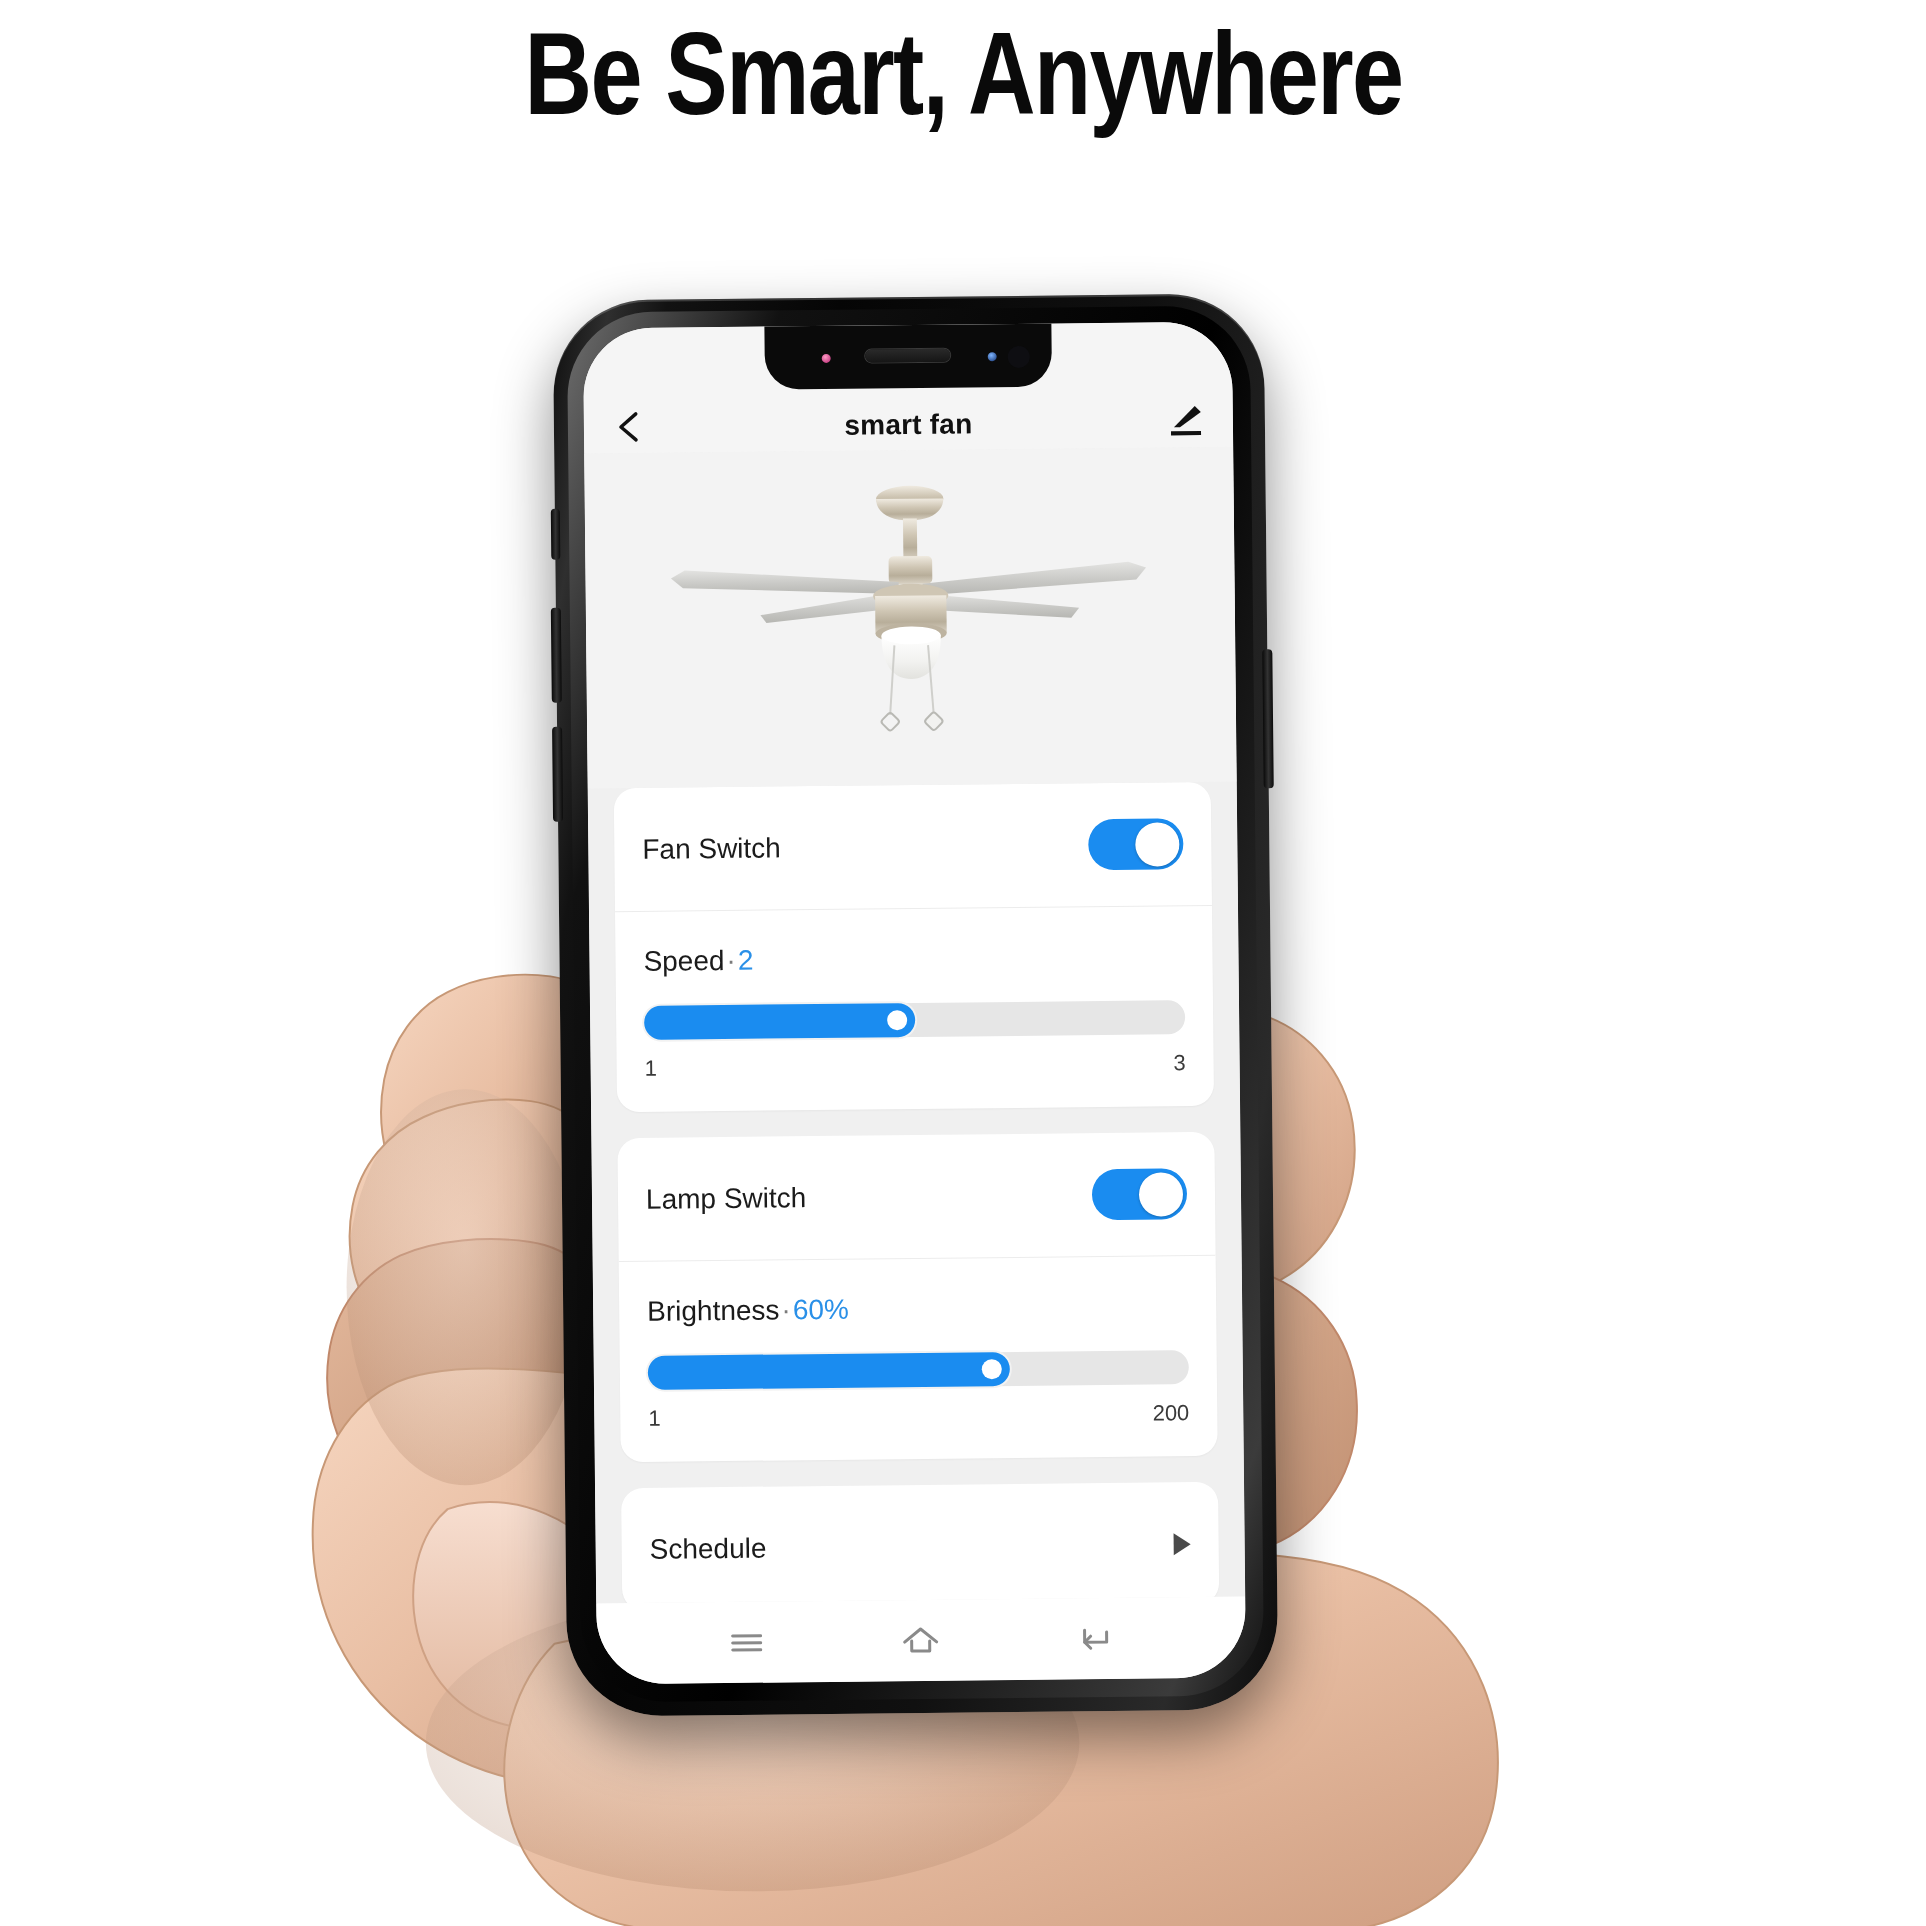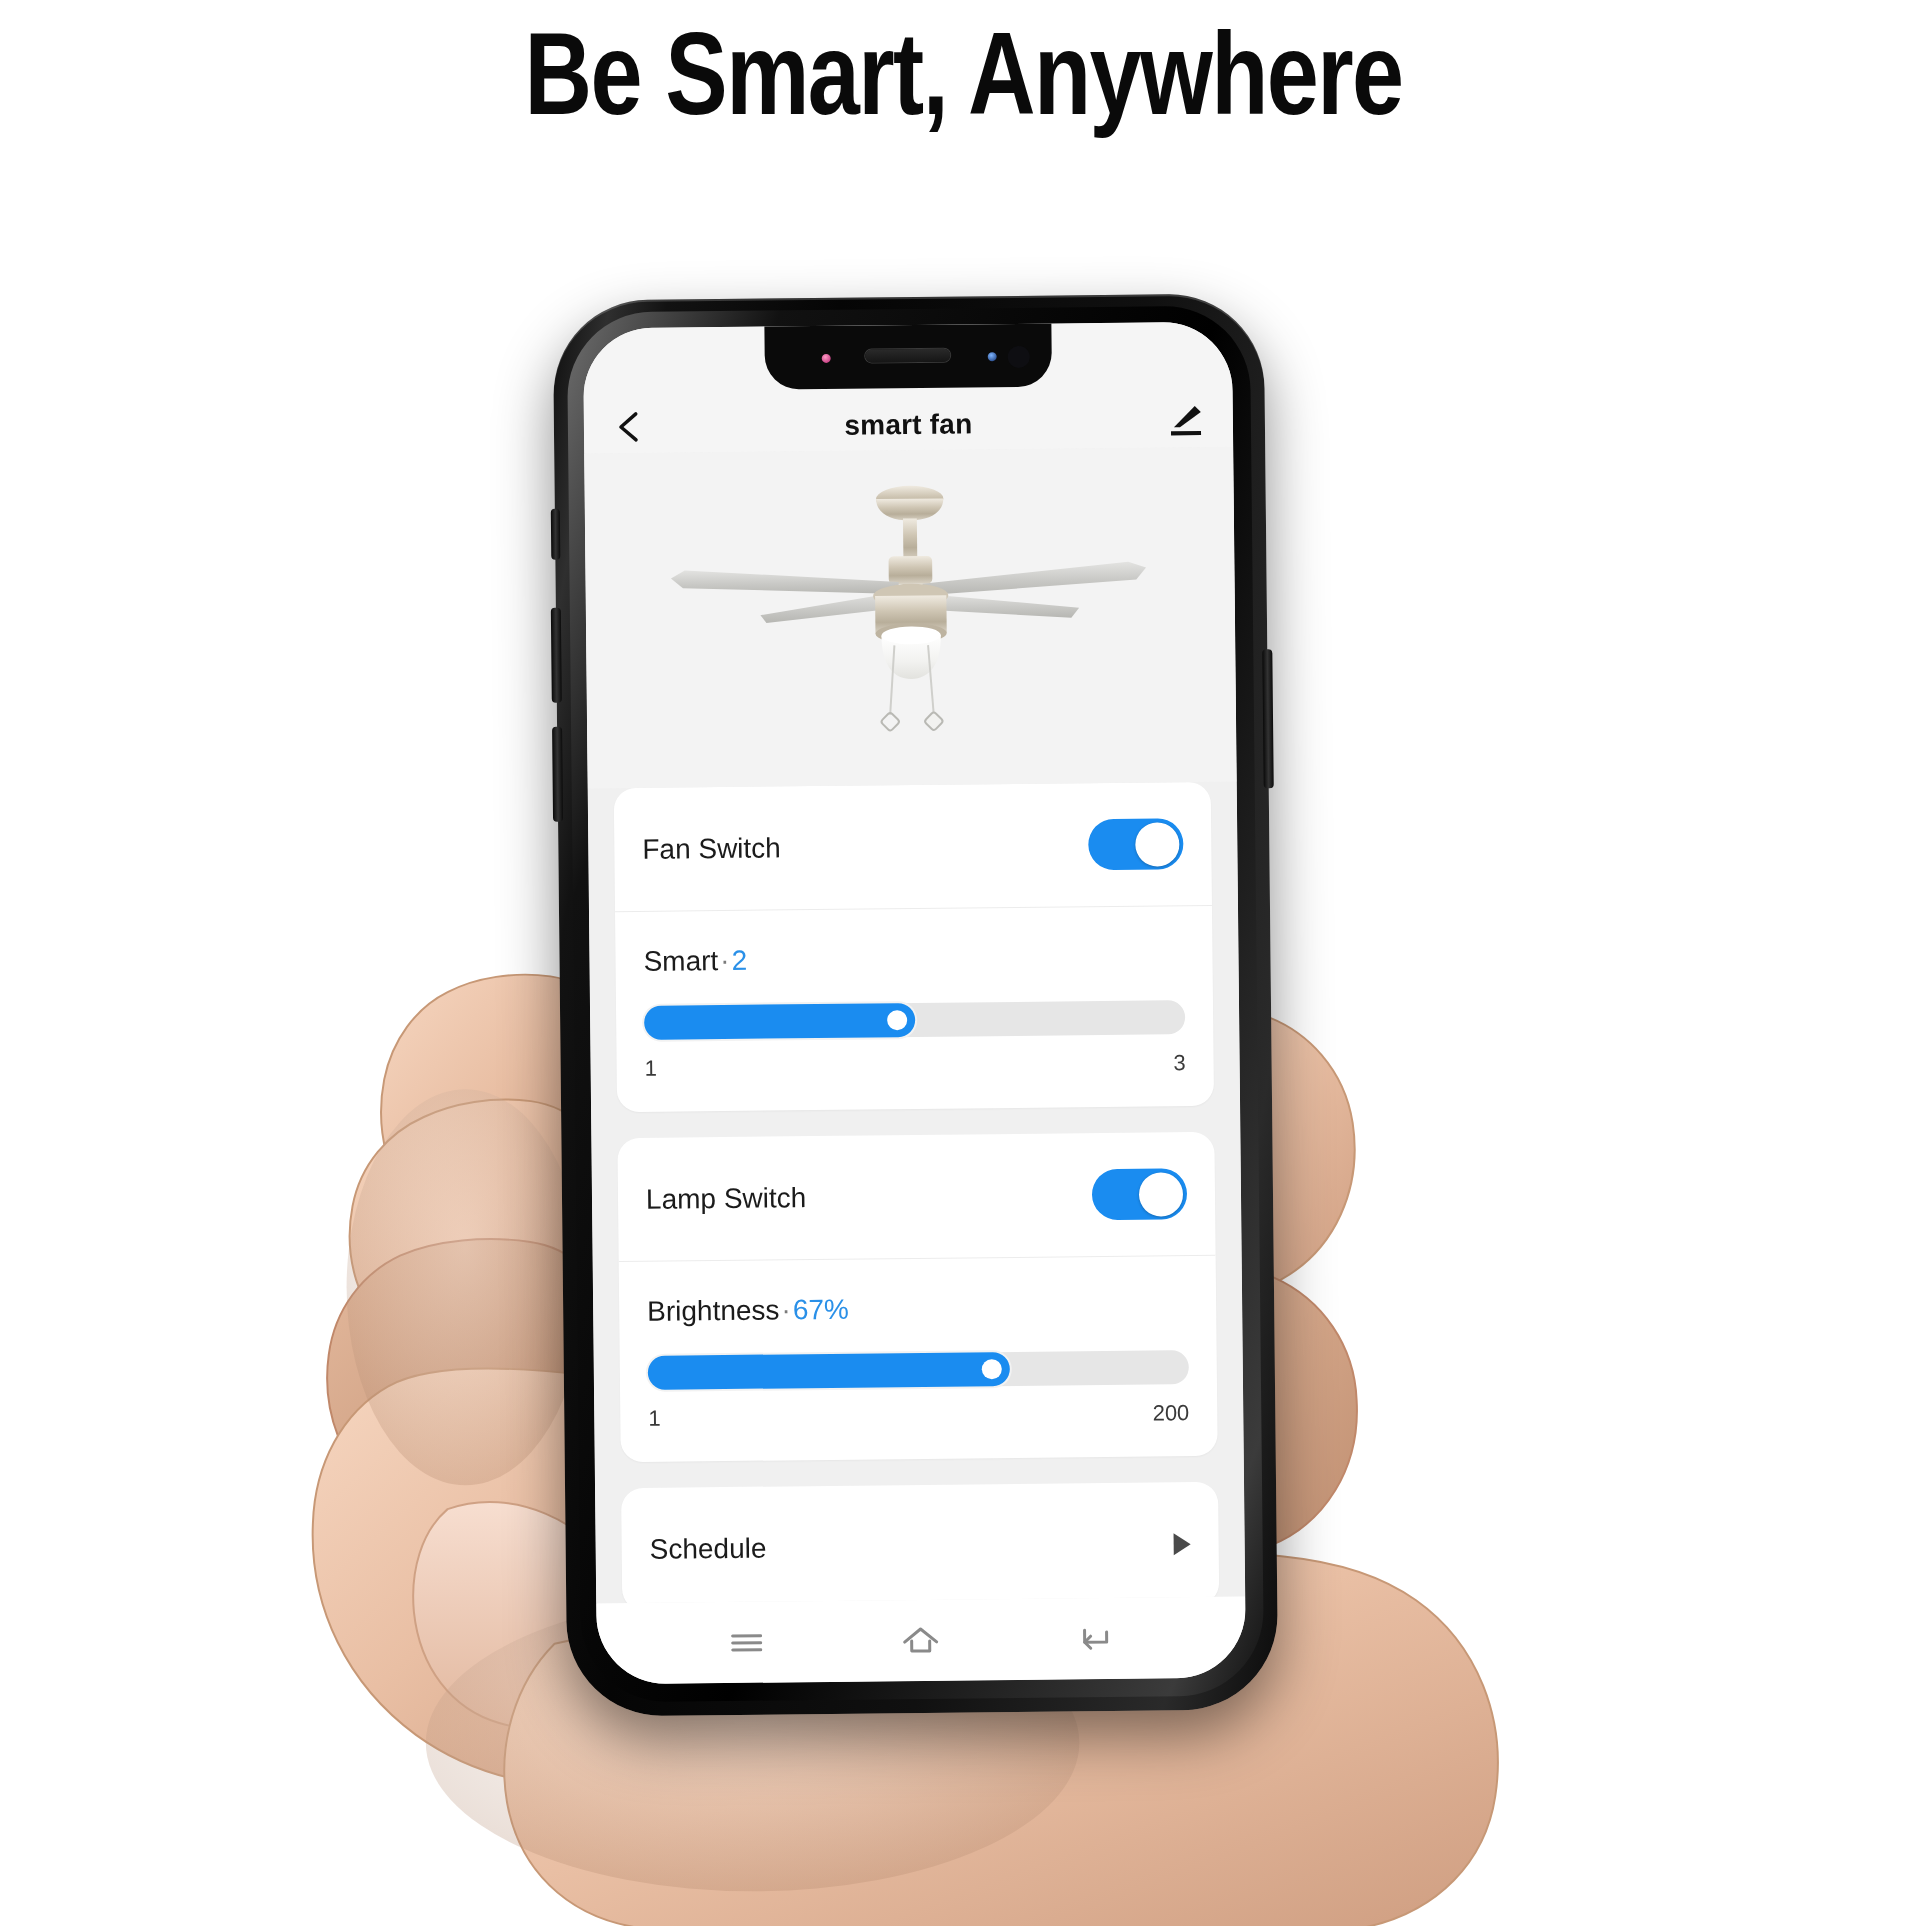--- a/index.html
+++ b/index.html
@@ -314,21 +314,21 @@
         <div class="card">
           <div class="row">
             <div class="row-label">Fan Switch</div>
             <div class="toggle">
               <div class="knob"></div>
             </div>
           </div>
           <div class="divider"></div>
           <div class="slider-block">
             <div class="slider-title">
-              <span>Smart</span><span class="sep">·</span><span class="val">2</span>
+              <span>Speed</span><span class="sep">·</span><span class="val">2</span>
             </div>
             <div class="track">
               <div class="fill" style="width: 50%;">
                 <div class="knob-s" style="left:calc(100% - 18px)"></div>
               </div>
             </div>
             <div class="scale">
               <span>1</span>
               <span>3</span>
             </div>
@@ -338,21 +338,21 @@
         <div class="card">
           <div class="row">
             <div class="row-label">Lamp Switch</div>
             <div class="toggle">
               <div class="knob"></div>
             </div>
           </div>
           <div class="divider"></div>
           <div class="slider-block">
             <div class="slider-title">
-              <span>Brightness</span><span class="sep">·</span><span class="val">67%</span>
+              <span>Brightness</span><span class="sep">·</span><span class="val">60%</span>
             </div>
             <div class="track">
               <div class="fill" style="width: 67%;">
                 <div class="knob-s" style="left:calc(100% - 18px)"></div>
               </div>
             </div>
             <div class="scale">
               <span>1</span>
               <span>200</span>
             </div>

